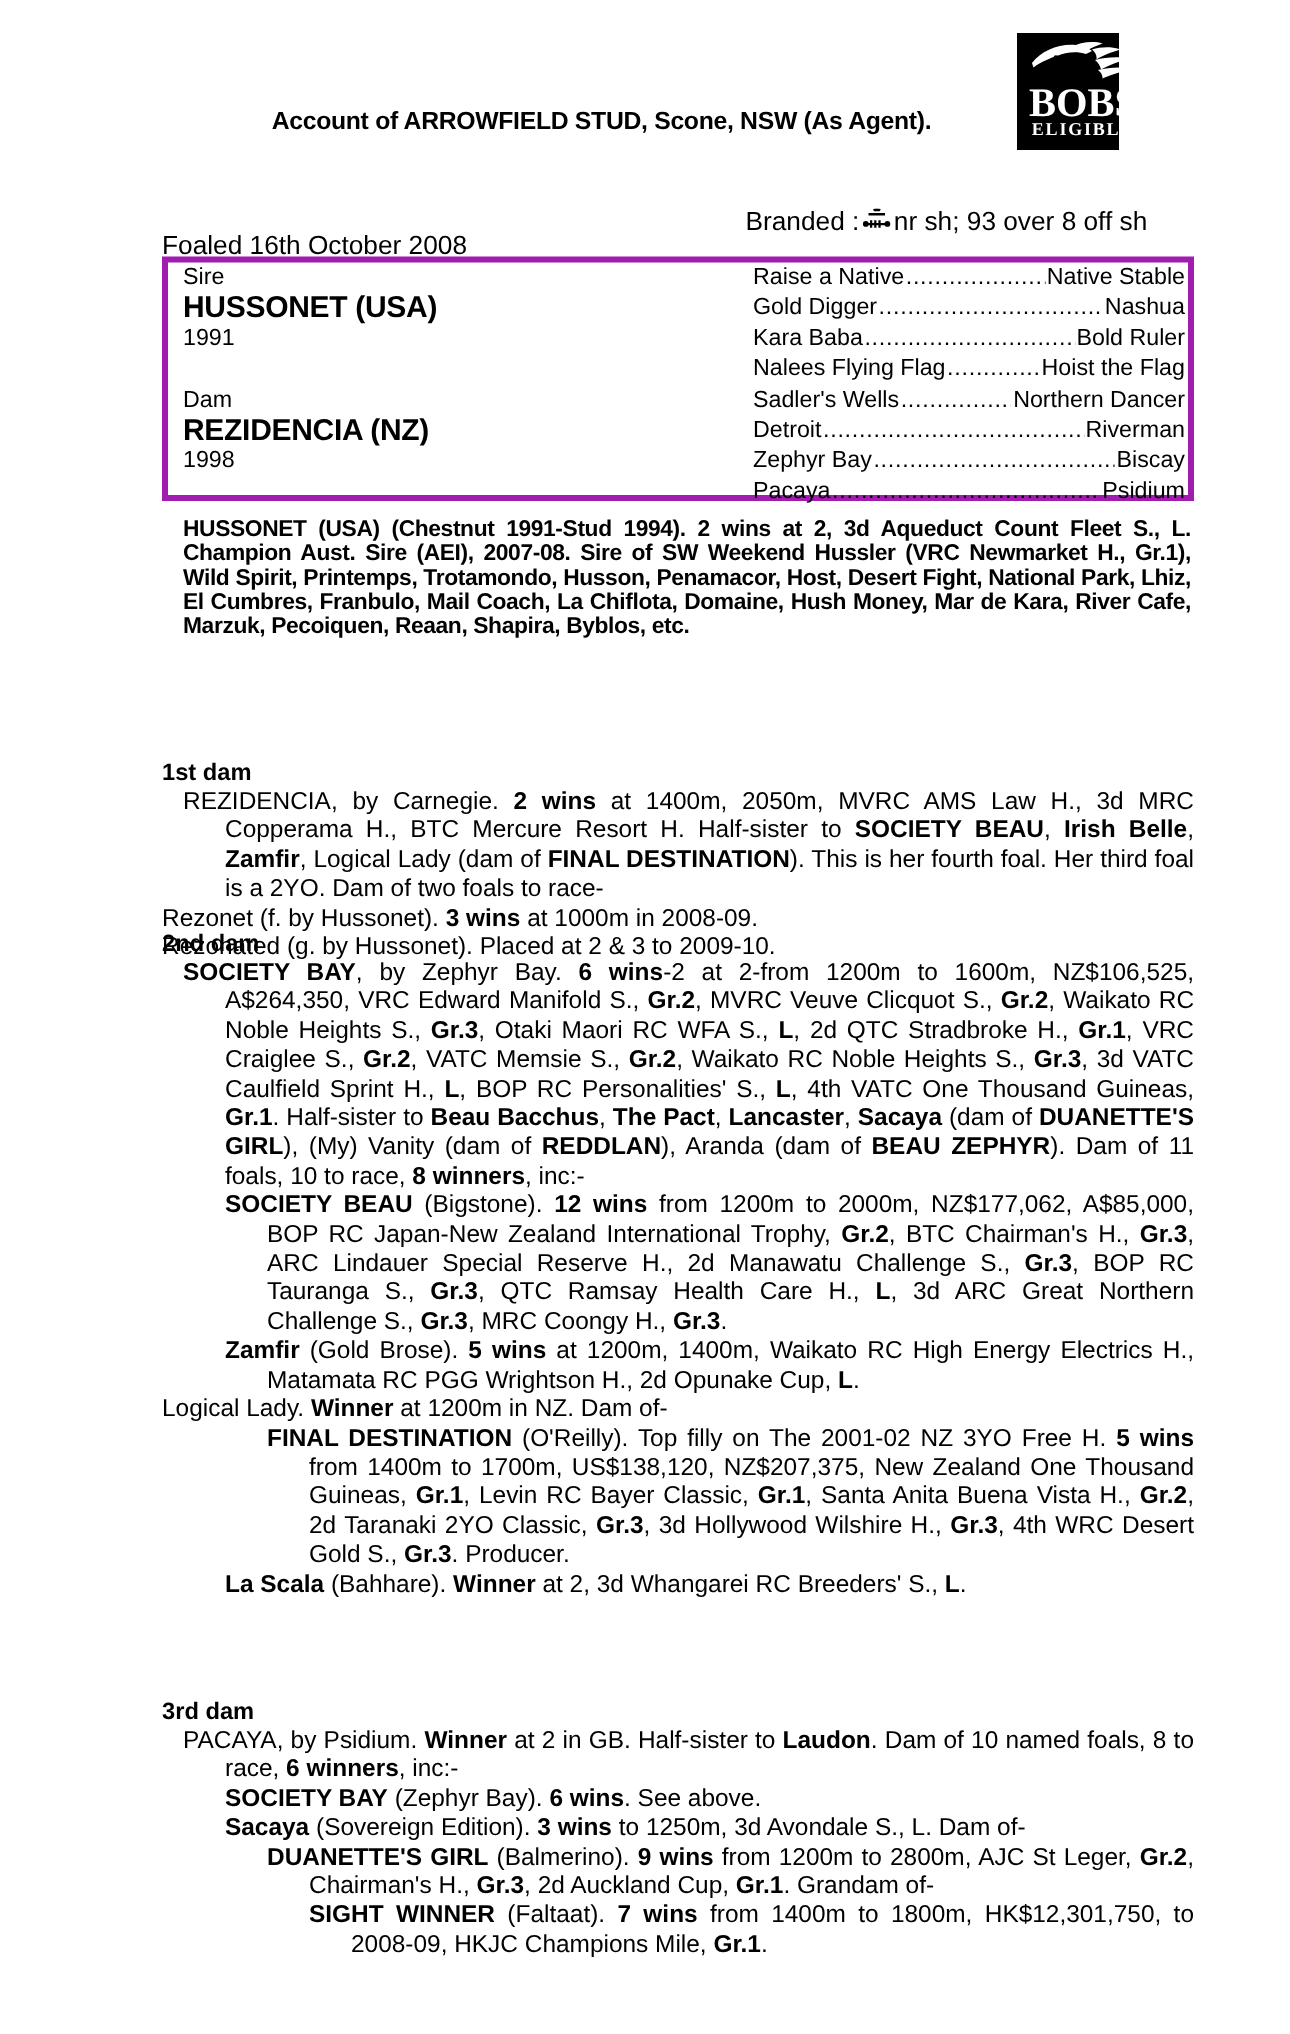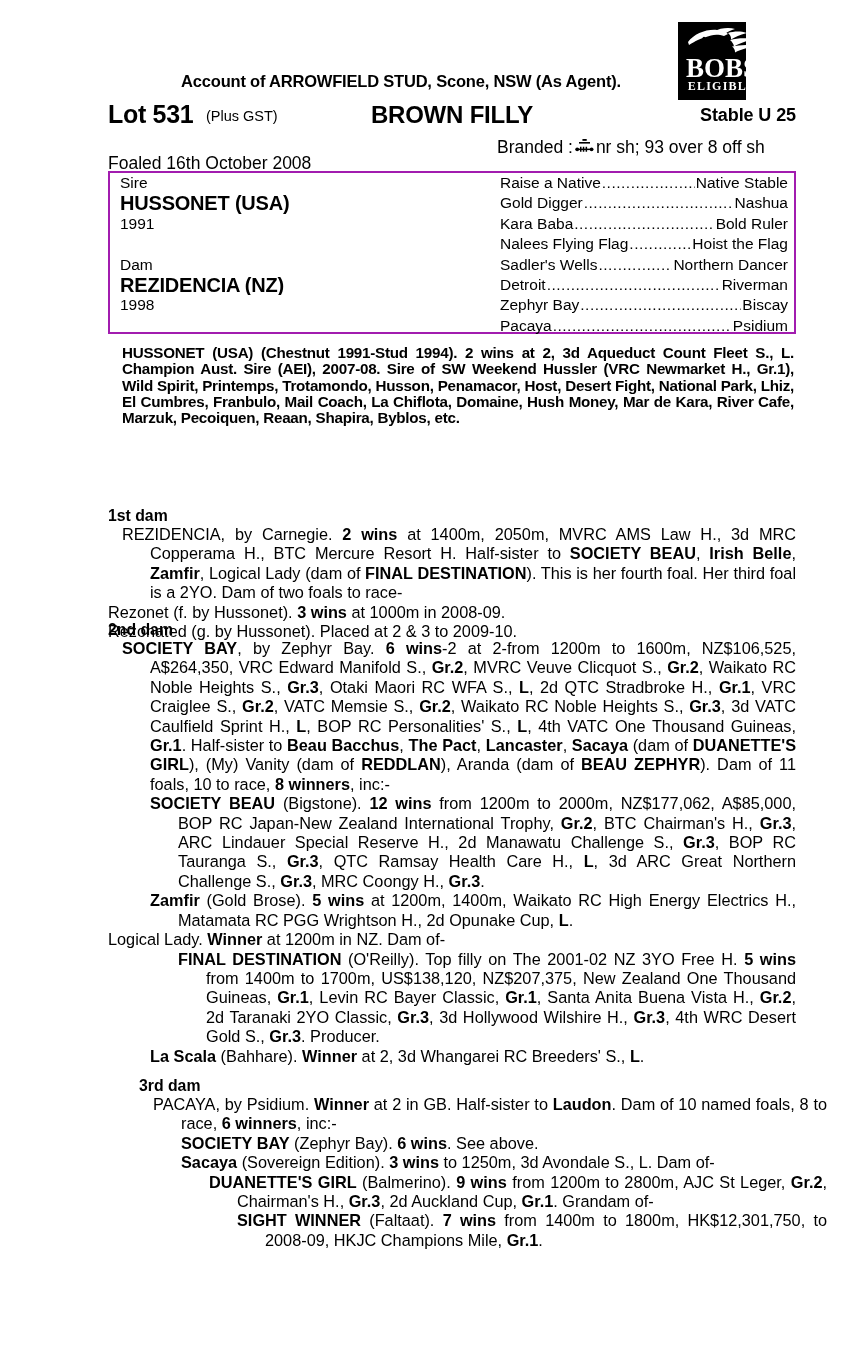--- a/index.html
+++ b/index.html
@@ -145,21 +145,21 @@
     margin: 0 1px;
   }
 
   
   .ped-table {
     position: absolute;
     left: 108px;
     top: 171px;
     width: 688px;
     height: 163px;
-    border: 2px solid #a21caf;
+    border: 4px solid #a21caf;
     box-sizing: border-box;
   }
   .ped-col {
     position: absolute;
     top: 0;
   }
   .ped-col.c1 { left: 10px; width: 185px; }
   .ped-col.c2 { left: 207px; width: 180px; }
   .ped-col.c3 { left: 390px; width: 288px; }
 
@@ -241,26 +241,20 @@
       <path fill="#ffffff" d="M46 14 C53 12, 62 11.6, 69 13 C62 15, 55 17.6, 50 20.4 C49.6 18, 48 15.6, 46 14 Z"></path>
       <path fill="#ffffff" d="M48 20.6 C55 18.8, 65 18.4, 72 19.6 C64 21.6, 56 24, 51 26.4 C51.2 24.2, 50 22, 48 20.6 Z"></path>
       <circle fill="#000000" cx="20" cy="12.4" r="1.6"></circle>
     </svg>
     <div class="bobs-word">BOBS</div>
     <div class="elig-word">ELIGIBLE</div>
   </div>
 
   <div class="account-line">Account of ARROWFIELD STUD, Scone, NSW (As Agent).</div>
 
-  <div class="lot-row">
-    <span class="lot-no">Lot 531</span>
-    <span class="lot-gst">(Plus GST)</span>
-    <span class="lot-title">BROWN FILLY</span>
-    <span class="lot-stable">Stable U 25</span>
-  </div>
 
   <div class="foaled-row">
     <span class="foaled">Foaled 16th October 2008</span>
     <span class="branded"><span>Branded :</span><span class="brand-glyph"><svg viewBox="0 0 21 17" xmlns="http://www.w3.org/2000/svg">
             <path fill="#000" d="M5 3 h11 v1.6 h-11 z"></path>
             <path fill="#000" d="M8.6 0.6 h4 v1.2 h-4 z"></path>
             <path fill="none" stroke="#000" stroke-width="1.1" d="M8.6 1.2 C8.6 0.2, 12.6 0.2, 12.6 1.2"></path>
             <path fill="#000" d="M3.4 9.6 h14 v1.5 h-14 z"></path>
             <path fill="#000" d="M6 7.8 h1.5 v5 h-1.5 z M8.8 7.8 h1.5 v5 h-1.5 z M11.6 7.8 h1.5 v5 h-1.5 z"></path>
             <circle fill="#000" cx="3.2" cy="10.3" r="1.9"></circle>
@@ -335,21 +329,21 @@
   <div class="sec" style="top:620px;">
     <div class="dam-heading">2nd dam</div>
     <div class="para i2"><b>SOCIETY BAY</b>, by Zephyr Bay. <b>6 wins</b>-2 at 2-from 1200m to 1600m, NZ$106,525, A$264,350, VRC Edward Manifold S., <b>Gr.2</b>, MVRC Veuve Clicquot S., <b>Gr.2</b>, Waikato RC Noble Heights S., <b>Gr.3</b>, Otaki Maori RC WFA S., <b>L</b>, 2d QTC Stradbroke H., <b>Gr.1</b>, VRC Craiglee S., <b>Gr.2</b>, VATC Memsie S., <b>Gr.2</b>, Waikato RC Noble Heights S., <b>Gr.3</b>, 3d VATC Caulfield Sprint H., <b>L</b>, BOP RC Personalities' S., <b>L</b>, 4th VATC One Thousand Guineas, <b>Gr.1</b>. Half-sister to <b>Beau Bacchus</b>, <b>The Pact</b>, <b>Lancaster</b>, <b>Sacaya</b> (dam of <b>DUANETTE'S GIRL</b>), (My) Vanity (dam of <b>REDDLAN</b>), Aranda (dam of <b>BEAU ZEPHYR</b>). Dam of 11 foals, 10 to race, <b>8 winners</b>, inc:-</div>
     <div class="para i3"><b>SOCIETY BEAU</b> (Bigstone). <b>12 wins</b> from 1200m to 2000m, NZ$177,062, A$85,000, BOP RC Japan-New Zealand International Trophy, <b>Gr.2</b>, BTC Chairman's H., <b>Gr.3</b>, ARC Lindauer Special Reserve H., 2d Manawatu Challenge S., <b>Gr.3</b>, BOP RC Tauranga S., <b>Gr.3</b>, QTC Ramsay Health Care H., <b>L</b>, 3d ARC Great Northern Challenge S., <b>Gr.3</b>, MRC Coongy H., <b>Gr.3</b>.</div>
     <div class="para i3"><b>Zamfir</b> (Gold Brose). <b>5 wins</b> at 1200m, 1400m, Waikato RC High Energy Electrics H., Matamata RC PGG Wrightson H., 2d Opunake Cup, <b>L</b>.</div>
     <div class="para i1 nj">Logical Lady. <b>Winner</b> at 1200m in NZ. Dam of-</div>
     <div class="para i4"><b>FINAL DESTINATION</b> (O'Reilly). Top filly on The 2001-02 NZ 3YO Free H. <b>5 wins</b> from 1400m to 1700m, US$138,120, NZ$207,375, New Zealand One Thousand Guineas, <b>Gr.1</b>, Levin RC Bayer Classic, <b>Gr.1</b>, Santa Anita Buena Vista H., <b>Gr.2</b>, 2d Taranaki 2YO Classic, <b>Gr.3</b>, 3d Hollywood Wilshire H., <b>Gr.3</b>, 4th WRC Desert Gold S., <b>Gr.3</b>. Producer.</div>
     <div class="para i3 nj"><b>La Scala</b> (Bahhare). <b>Winner</b> at 2, 3d Whangarei RC Breeders' S., <b>L</b>.</div>
   </div>
 
-  <div class="sec" style="top:1076px;margin-left:31px;">
+  <div class="sec" style="top:1132px;">
     <div class="dam-heading">3rd dam</div>
     <div class="para i2">PACAYA, by Psidium. <b>Winner</b> at 2 in GB. Half-sister to <b>Laudon</b>. Dam of 10 named foals, 8 to race, <b>6 winners</b>, inc:-</div>
     <div class="para i3 nj"><b>SOCIETY BAY</b> (Zephyr Bay). <b>6 wins</b>. See above.</div>
     <div class="para i3 nj"><b>Sacaya</b> (Sovereign Edition). <b>3 wins</b> to 1250m, 3d Avondale S., L. Dam of-</div>
     <div class="para i4"><b>DUANETTE'S GIRL</b> (Balmerino). <b>9 wins</b> from 1200m to 2800m, AJC St Leger, <b>Gr.2</b>, Chairman's H., <b>Gr.3</b>, 2d Auckland Cup, <b>Gr.1</b>. Grandam of-</div>
     <div class="para i5"><b>SIGHT WINNER</b> (Faltaat). <b>7 wins</b> from 1400m to 1800m, HK$12,301,750, to 2008-09, HKJC Champions Mile, <b>Gr.1</b>.</div>
   </div>
 
 </div>
 

